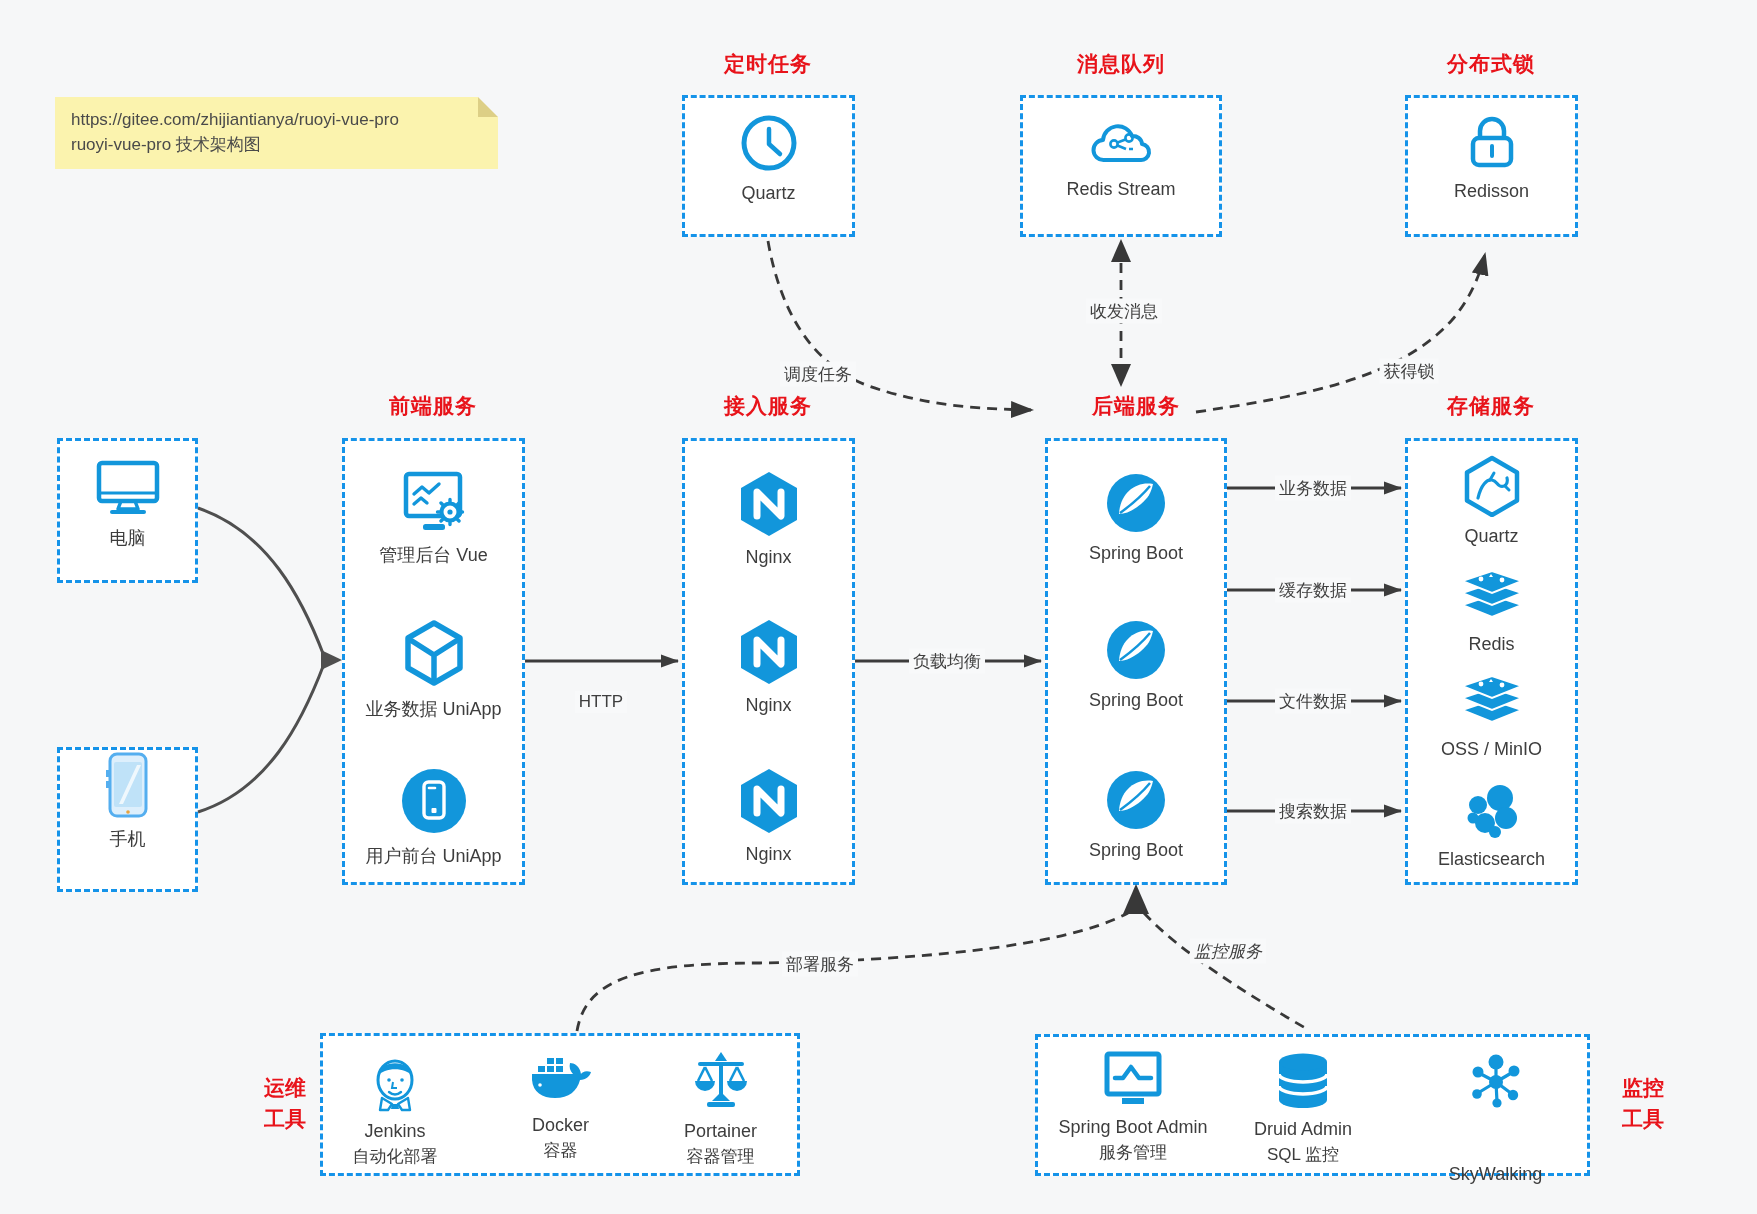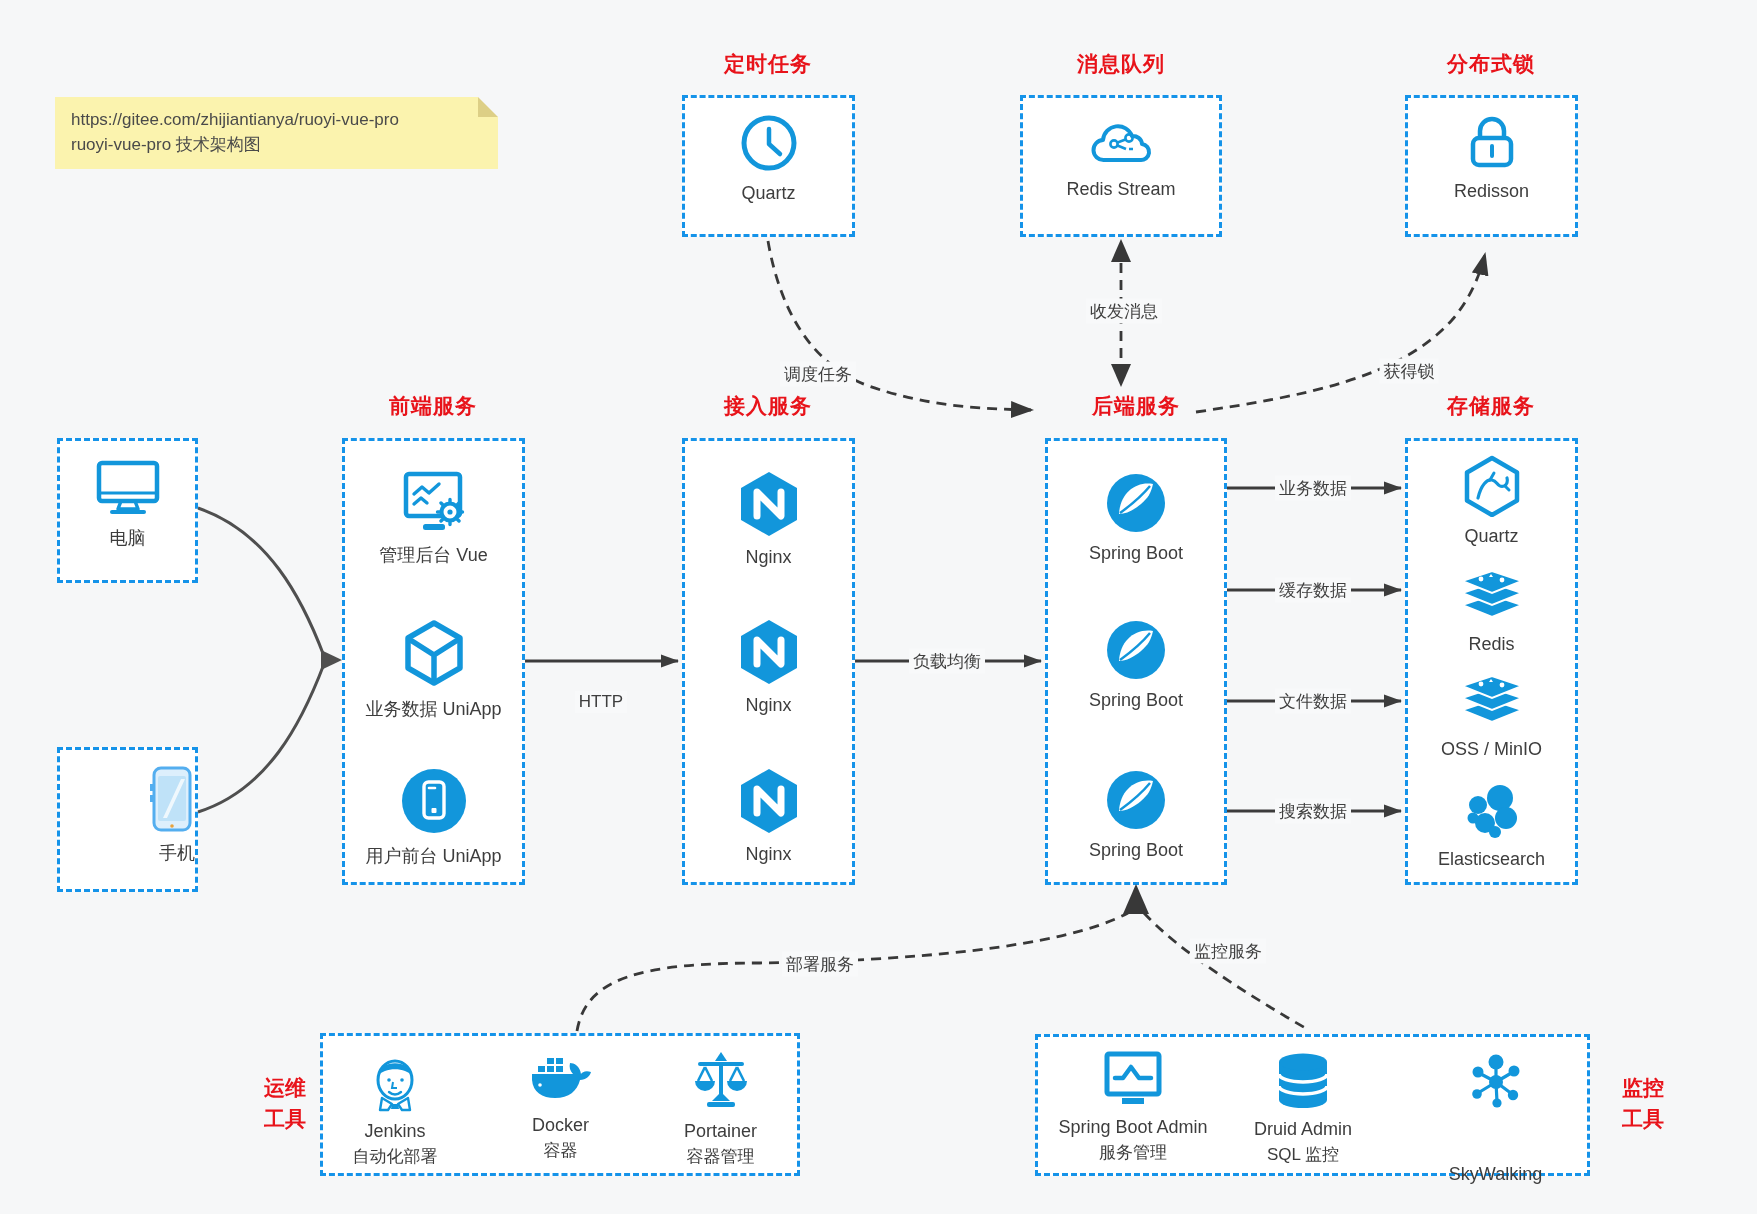--- a/index.html
+++ b/index.html
@@ -124,21 +124,21 @@
           <path d="M6 34 h54" stroke="#1296db" stroke-width="3"></path>
           <path d="M26,42 h14 l3,8 h-20 Z" fill="none" stroke="#1296db" stroke-width="3.5" stroke-linejoin="round"></path>
           <path d="M17 53 h32" stroke="#1296db" stroke-width="4" stroke-linecap="round"></path>
         </svg>
       </span>
       <span class="item-label">电脑</span>
     </div>
   </div>
 
   <div class="dbox" style="left:57px;top:747px;width:141px;height:145px;">
-    <div class="col-item" style="top:16px;align-items:flex-end;">
+    <div class="col-item" style="top:2px;">
       <span>
         <svg class="icon" width="46" height="66" viewBox="0 0 46 66">
           <rect x="5" y="2" width="36" height="62" rx="7" fill="#ddeffc" stroke="#54aeef" stroke-width="3"></rect>
           <rect x="9" y="10" width="28" height="45" rx="2" fill="#bfe2f8"></rect>
           <path d="M14,52 L32,13 L36,13 L18,52 Z" fill="#ffffff" opacity="0.75"></path>
           <path d="M2.5 18 v7 M2.5 29 v7" stroke="#54aeef" stroke-width="3"></path>
           <circle cx="23" cy="60" r="1.8" fill="#e8a33d"></circle>
         </svg>
       </span>
       <span class="item-label">手机</span>
@@ -416,15 +416,15 @@
   <div class="edge-label" style="left:601px;top:661px;margin-top:41px;">HTTP</div>
   <div class="edge-label" style="left:947px;top:661px;">负载均衡</div>
   <div class="edge-label" style="left:1313px;top:488px;">业务数据</div>
   <div class="edge-label" style="left:1313px;top:590px;">缓存数据</div>
   <div class="edge-label" style="left:1313px;top:701px;">文件数据</div>
   <div class="edge-label" style="left:1313px;top:811px;">搜索数据</div>
   <div class="edge-label" style="left:818px;top:374px;">调度任务</div>
   <div class="edge-label" style="left:1124px;top:311px;">收发消息</div>
   <div class="edge-label" style="left:1409px;top:371px;">获得锁</div>
   <div class="edge-label" style="left:820px;top:964px;">部署服务</div>
-  <div class="edge-label" style="left:1228px;top:951px;">监控服务</div>
+  <div class="edge-label" style="left:1228px;top:951px;font-style:italic;">监控服务</div>
 
 </div>
 
 </body></html>

